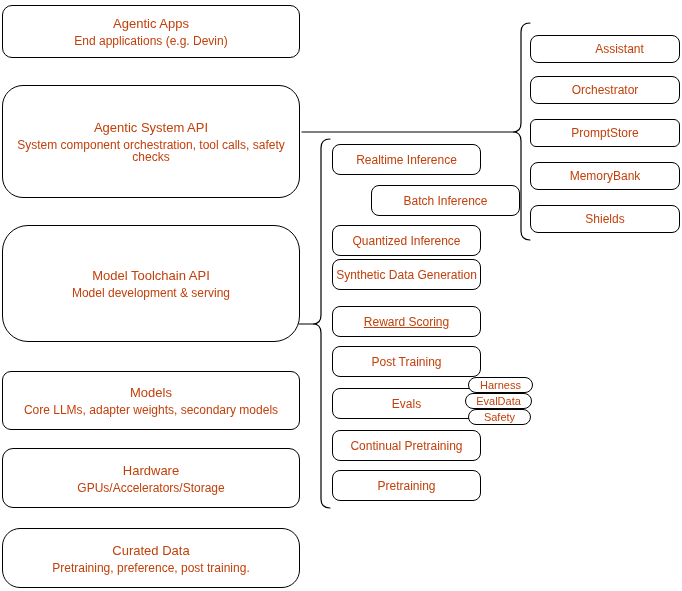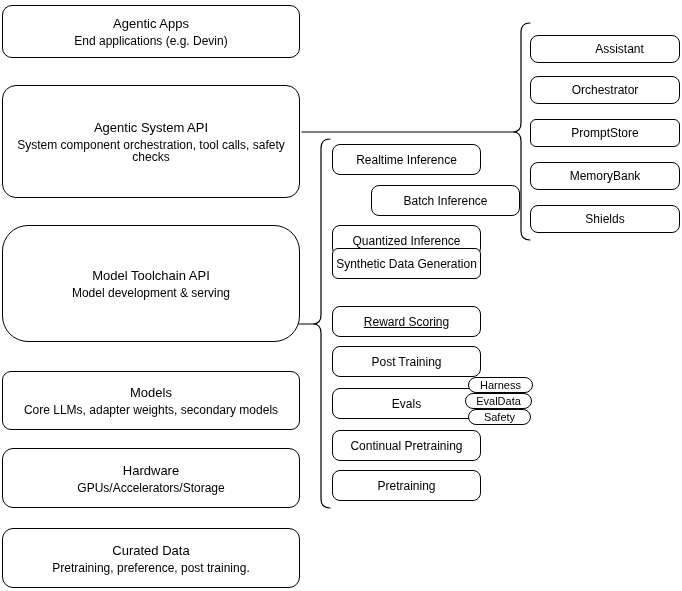--- a/index.html
+++ b/index.html
@@ -2,21 +2,21 @@
 <html><head>
 <meta charset="utf-8">
 <style>
   html, body { margin: 0; padding: 0; background: #ffffff; }
   .canvas {
     position: relative;
     width: 682px;
     height: 591px;
     background: #ffffff;
     font-family: "Liberation Sans", sans-serif;
-    color: #000000;
+    color: #c2410c;
     overflow: hidden;
   }
   .connectors {
     position: absolute;
     top: 0; left: 0;
     width: 682px; height: 591px;
     z-index: 1;
   }
   .connectors path {
     fill: none;
@@ -98,55 +98,55 @@
     <path d="M530,23 Q521,23 521,32 L521,123 Q521,132 513,132 Q521,132 521,141 L521,231 Q521,240 530,240"></path>
     <path d="M299,324 L313,324"></path>
     <path d="M330,139 Q321,139 321,148 L321,315 Q321,324 313,324 Q321,324 321,333 L321,499 Q321,508 330,508"></path>
   </svg>
 
   <div class="lbox" style="top:5px; height:53px; border-radius:10px;">
     <div class="title">Agentic Apps</div>
     <div class="subtitle">End applications (e.g. Devin)</div>
   </div>
 
-  <div class="lbox" style="top:85px; height:113px; border-radius:14px;">
+  <div class="lbox" style="top:85px; height:113px; border-radius:21px;">
     <div class="title">Agentic System API</div>
     <div class="subtitle">System component orchestration, tool calls, safety checks</div>
   </div>
 
   <div class="lbox" style="top:225px; height:117px; border-radius:26px;">
     <div class="title">Model Toolchain API</div>
     <div class="subtitle">Model development &amp; serving</div>
   </div>
 
   <div class="lbox" style="top:371px; height:59px; border-radius:9px;">
     <div class="title">Models</div>
     <div class="subtitle">Core LLMs, adapter weights, secondary models</div>
   </div>
 
   <div class="lbox" style="top:448px; height:60px; border-radius:11px;">
     <div class="title">Hardware</div>
     <div class="subtitle">GPUs/Accelerators/Storage</div>
   </div>
 
-  <div class="lbox" style="top:528px; height:60px; border-radius:11px;">
+  <div class="lbox" style="top:528px; height:60px; border-radius:18px;">
     <div class="title">Curated Data</div>
     <div class="subtitle">Pretraining, preference, post training.</div>
   </div>
 
   <div class="mbox" style="top:144px;">
     <span>Realtime Inference</span>
   </div>
   <div class="mbox" style="top:185px;margin-left:39px;">
     <span>Batch Inference</span>
   </div>
   <div class="mbox" style="top:225px;">
     <span>Quantized Inference</span>
   </div>
-  <div class="mbox" style="top:248px;border-radius:6px;">
+  <div class="mbox" style="top:259px;">
     <span>Synthetic Data Generation</span>
   </div>
   <div class="mbox" style="top:306px;text-decoration:underline;">
     <span>Reward Scoring</span>
   </div>
   <div class="mbox" style="top:346px;">
     <span>Post Training</span>
   </div>
   <div class="mbox" style="top:388px;">
     <span>Evals</span>

